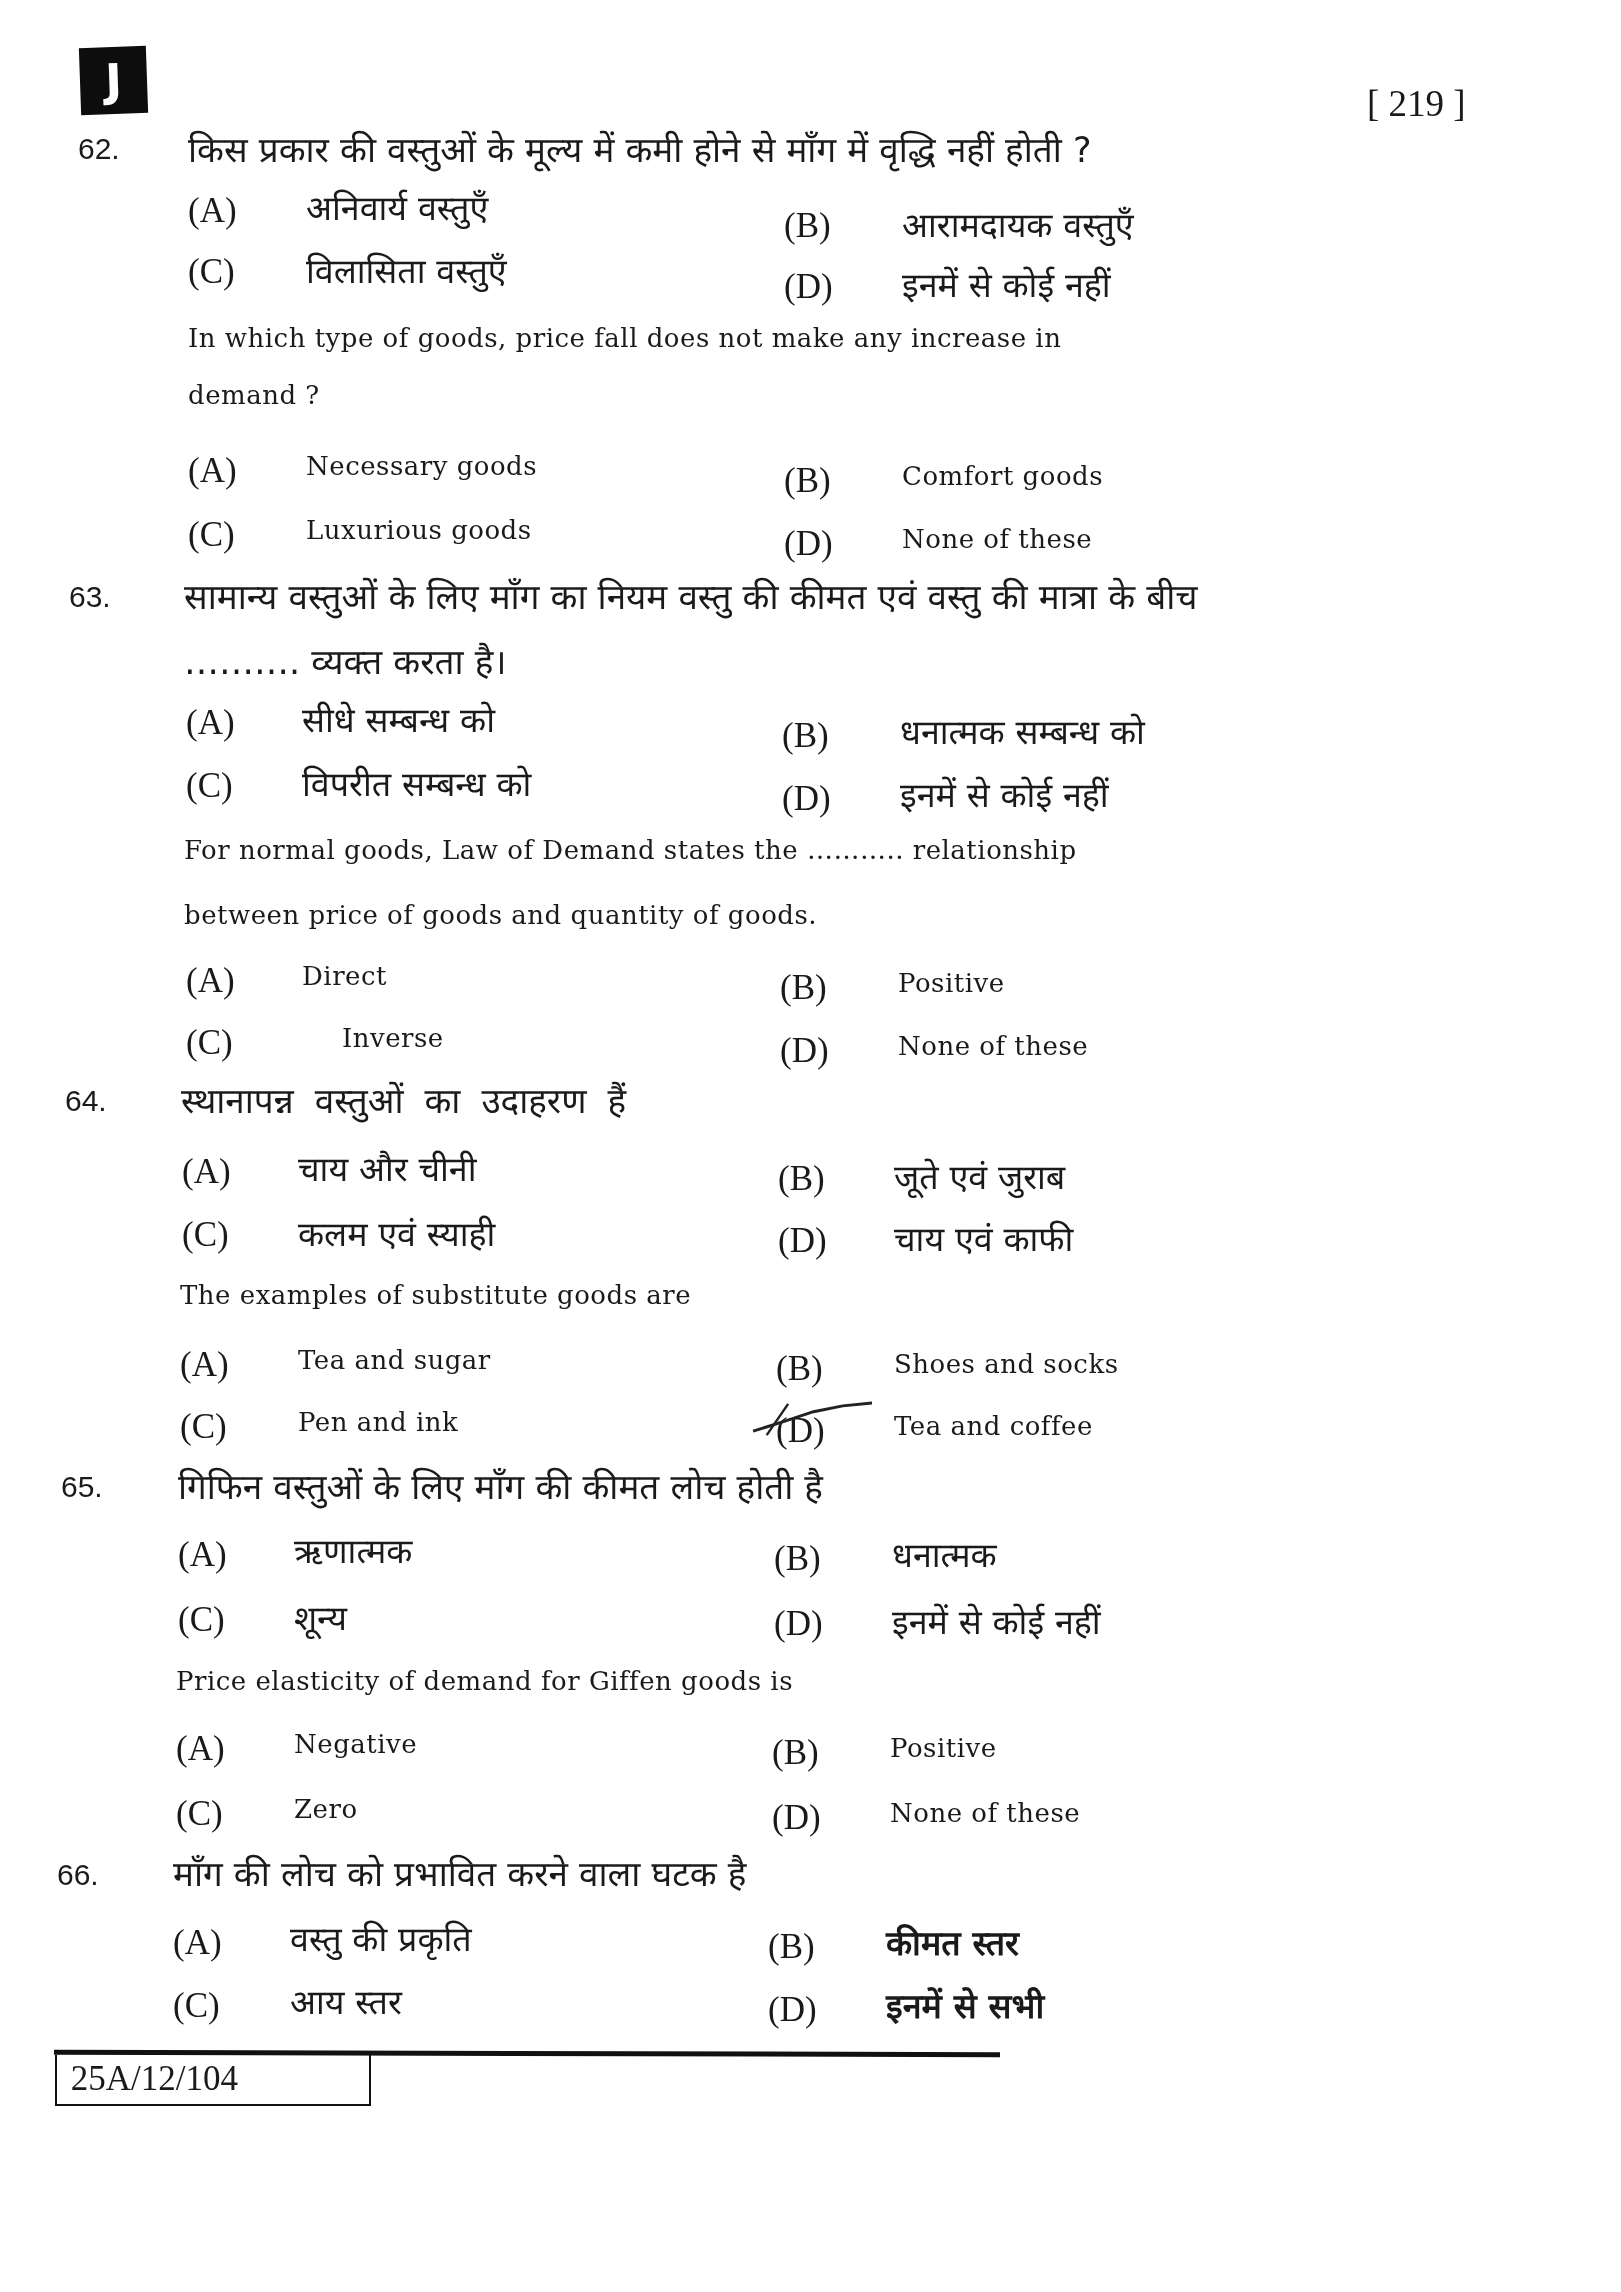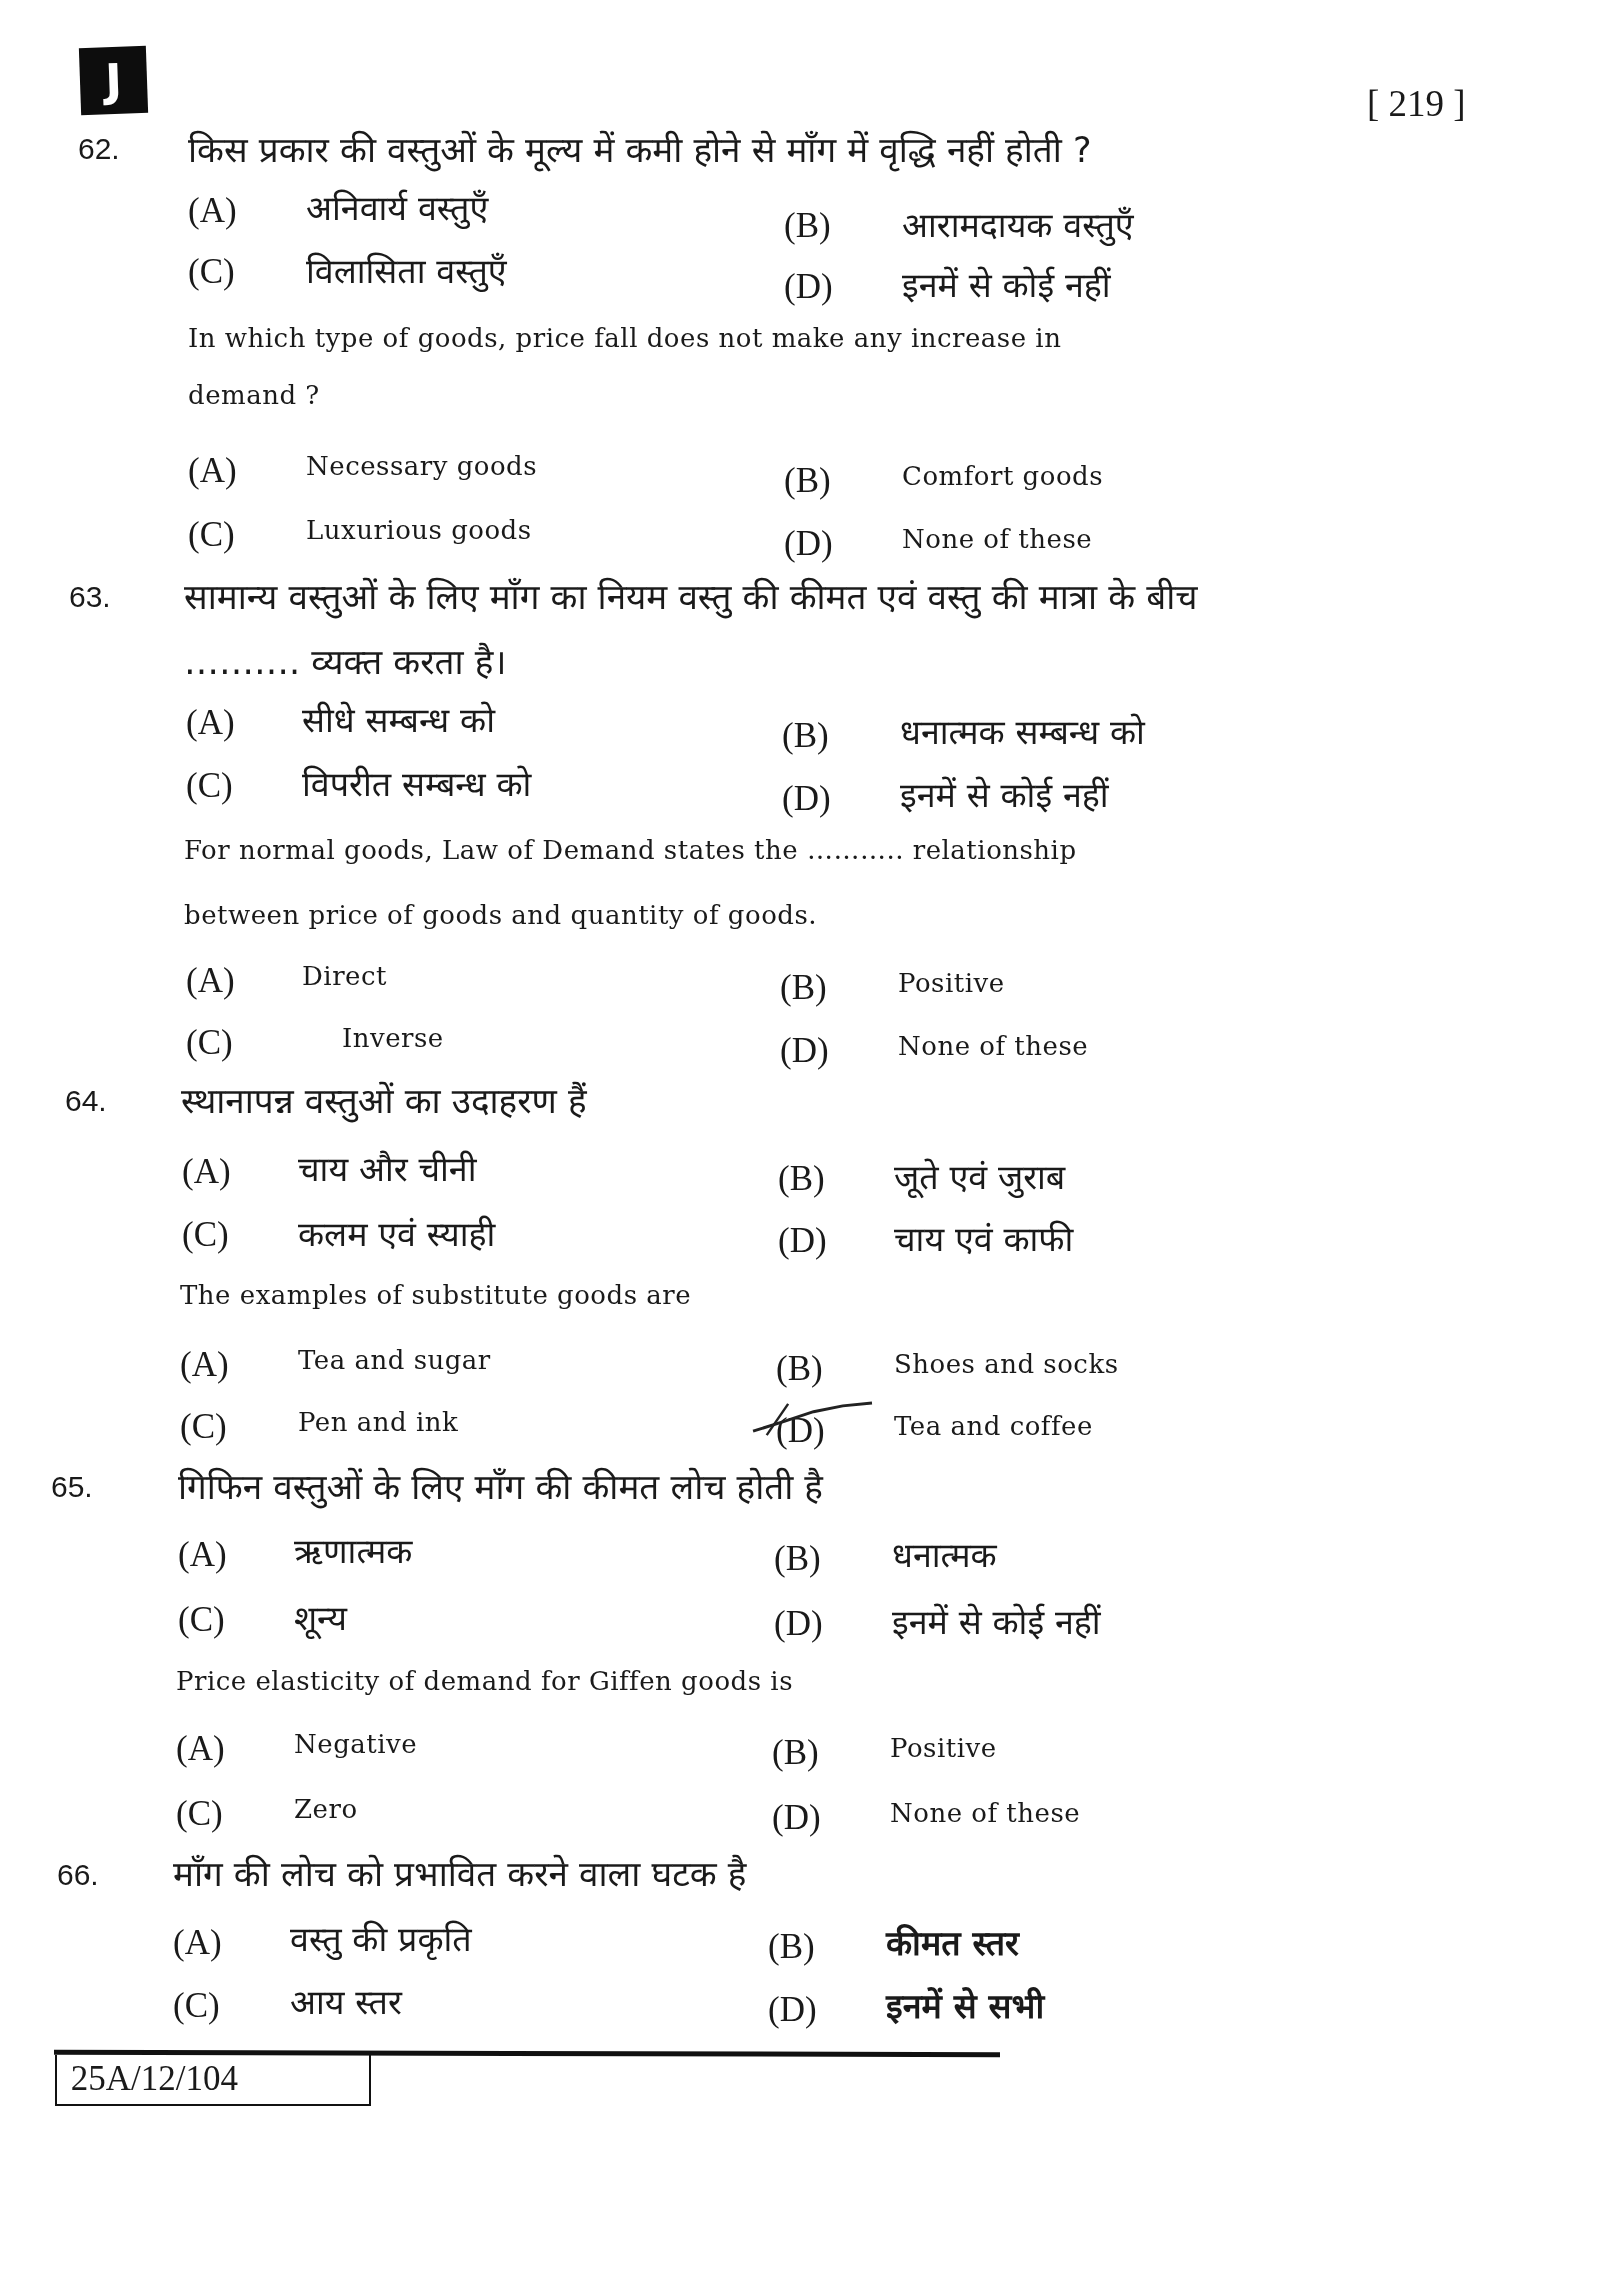--- a/index.html
+++ b/index.html
@@ -79,21 +79,21 @@
   <span class="abs en" style="left:898px;top:968px;">Positive</span>
 
   <span class="abs lab" style="left:186px;top:1023px;">(C)</span>
   <span class="abs en" style="left:302px;top:1023px;margin-left:40px;">Inverse</span>
   <span class="abs lab" style="left:780px;top:1031px;">(D)</span>
   <span class="abs en" style="left:898px;top:1031px;">None of these</span>
 </div>
 
 <div>
   <span class="abs qnum" style="left:65px;top:1084px;">64.</span>
-  <span class="abs hi hq" style="left:181px;top:1076px;">स्थानापन्न वस्तुओं का उदाहरण हैं</span>
+  <span class="abs hi hq" style="left:181px;top:1076px;font-family:Liberation Mono, monospace;">स्थानापन्न वस्तुओं का उदाहरण हैं</span>
 
   <span class="abs lab" style="left:182px;top:1152px;">(A)</span>
   <span class="abs hi ho" style="left:298px;top:1145px;">चाय और चीनी</span>
   <span class="abs lab" style="left:778px;top:1159px;">(B)</span>
   <span class="abs hi ho" style="left:894px;top:1153px;">जूते एवं जुराब</span>
 
   <span class="abs lab" style="left:182px;top:1215px;">(C)</span>
   <span class="abs hi ho" style="left:298px;top:1210px;">कलम एवं स्याही</span>
   <span class="abs lab" style="left:778px;top:1221px;">(D)</span>
   <span class="abs hi ho" style="left:894px;top:1215px;">चाय एवं काफी</span>
@@ -109,21 +109,21 @@
   <span class="abs en" style="left:298px;top:1407px;">Pen and ink</span>
   <span class="abs lab" style="left:776px;top:1411px;">(D)</span>
   <span class="abs en" style="left:894px;top:1411px;">Tea and coffee</span>
   <svg class="strike" viewBox="0 0 180 40">
     <path d="M8 32 L40 22 L70 12 L100 6 L130 3" stroke="#222" stroke-width="3" fill="none"></path>
     <path d="M22 36 L44 4" stroke="#222" stroke-width="2.5" fill="none"></path>
   </svg>
 </div>
 
 <div>
-  <span class="abs qnum" style="left:51px;top:1470px;">65.</span>
+  <span class="abs qnum" style="left:61px;top:1470px;">65.</span>
   <span class="abs hi hq" style="left:178px;top:1462px;">गिफिन वस्तुओं के लिए माँग की कीमत लोच होती है</span>
 
   <span class="abs lab" style="left:178px;top:1535px;">(A)</span>
   <span class="abs hi ho" style="left:294px;top:1527px;">ऋणात्मक</span>
   <span class="abs lab" style="left:774px;top:1539px;">(B)</span>
   <span class="abs hi ho" style="left:892px;top:1531px;">धनात्मक</span>
 
   <span class="abs lab" style="left:178px;top:1600px;">(C)</span>
   <span class="abs hi ho" style="left:294px;top:1594px;">शून्य</span>
   <span class="abs lab" style="left:774px;top:1604px;">(D)</span>

